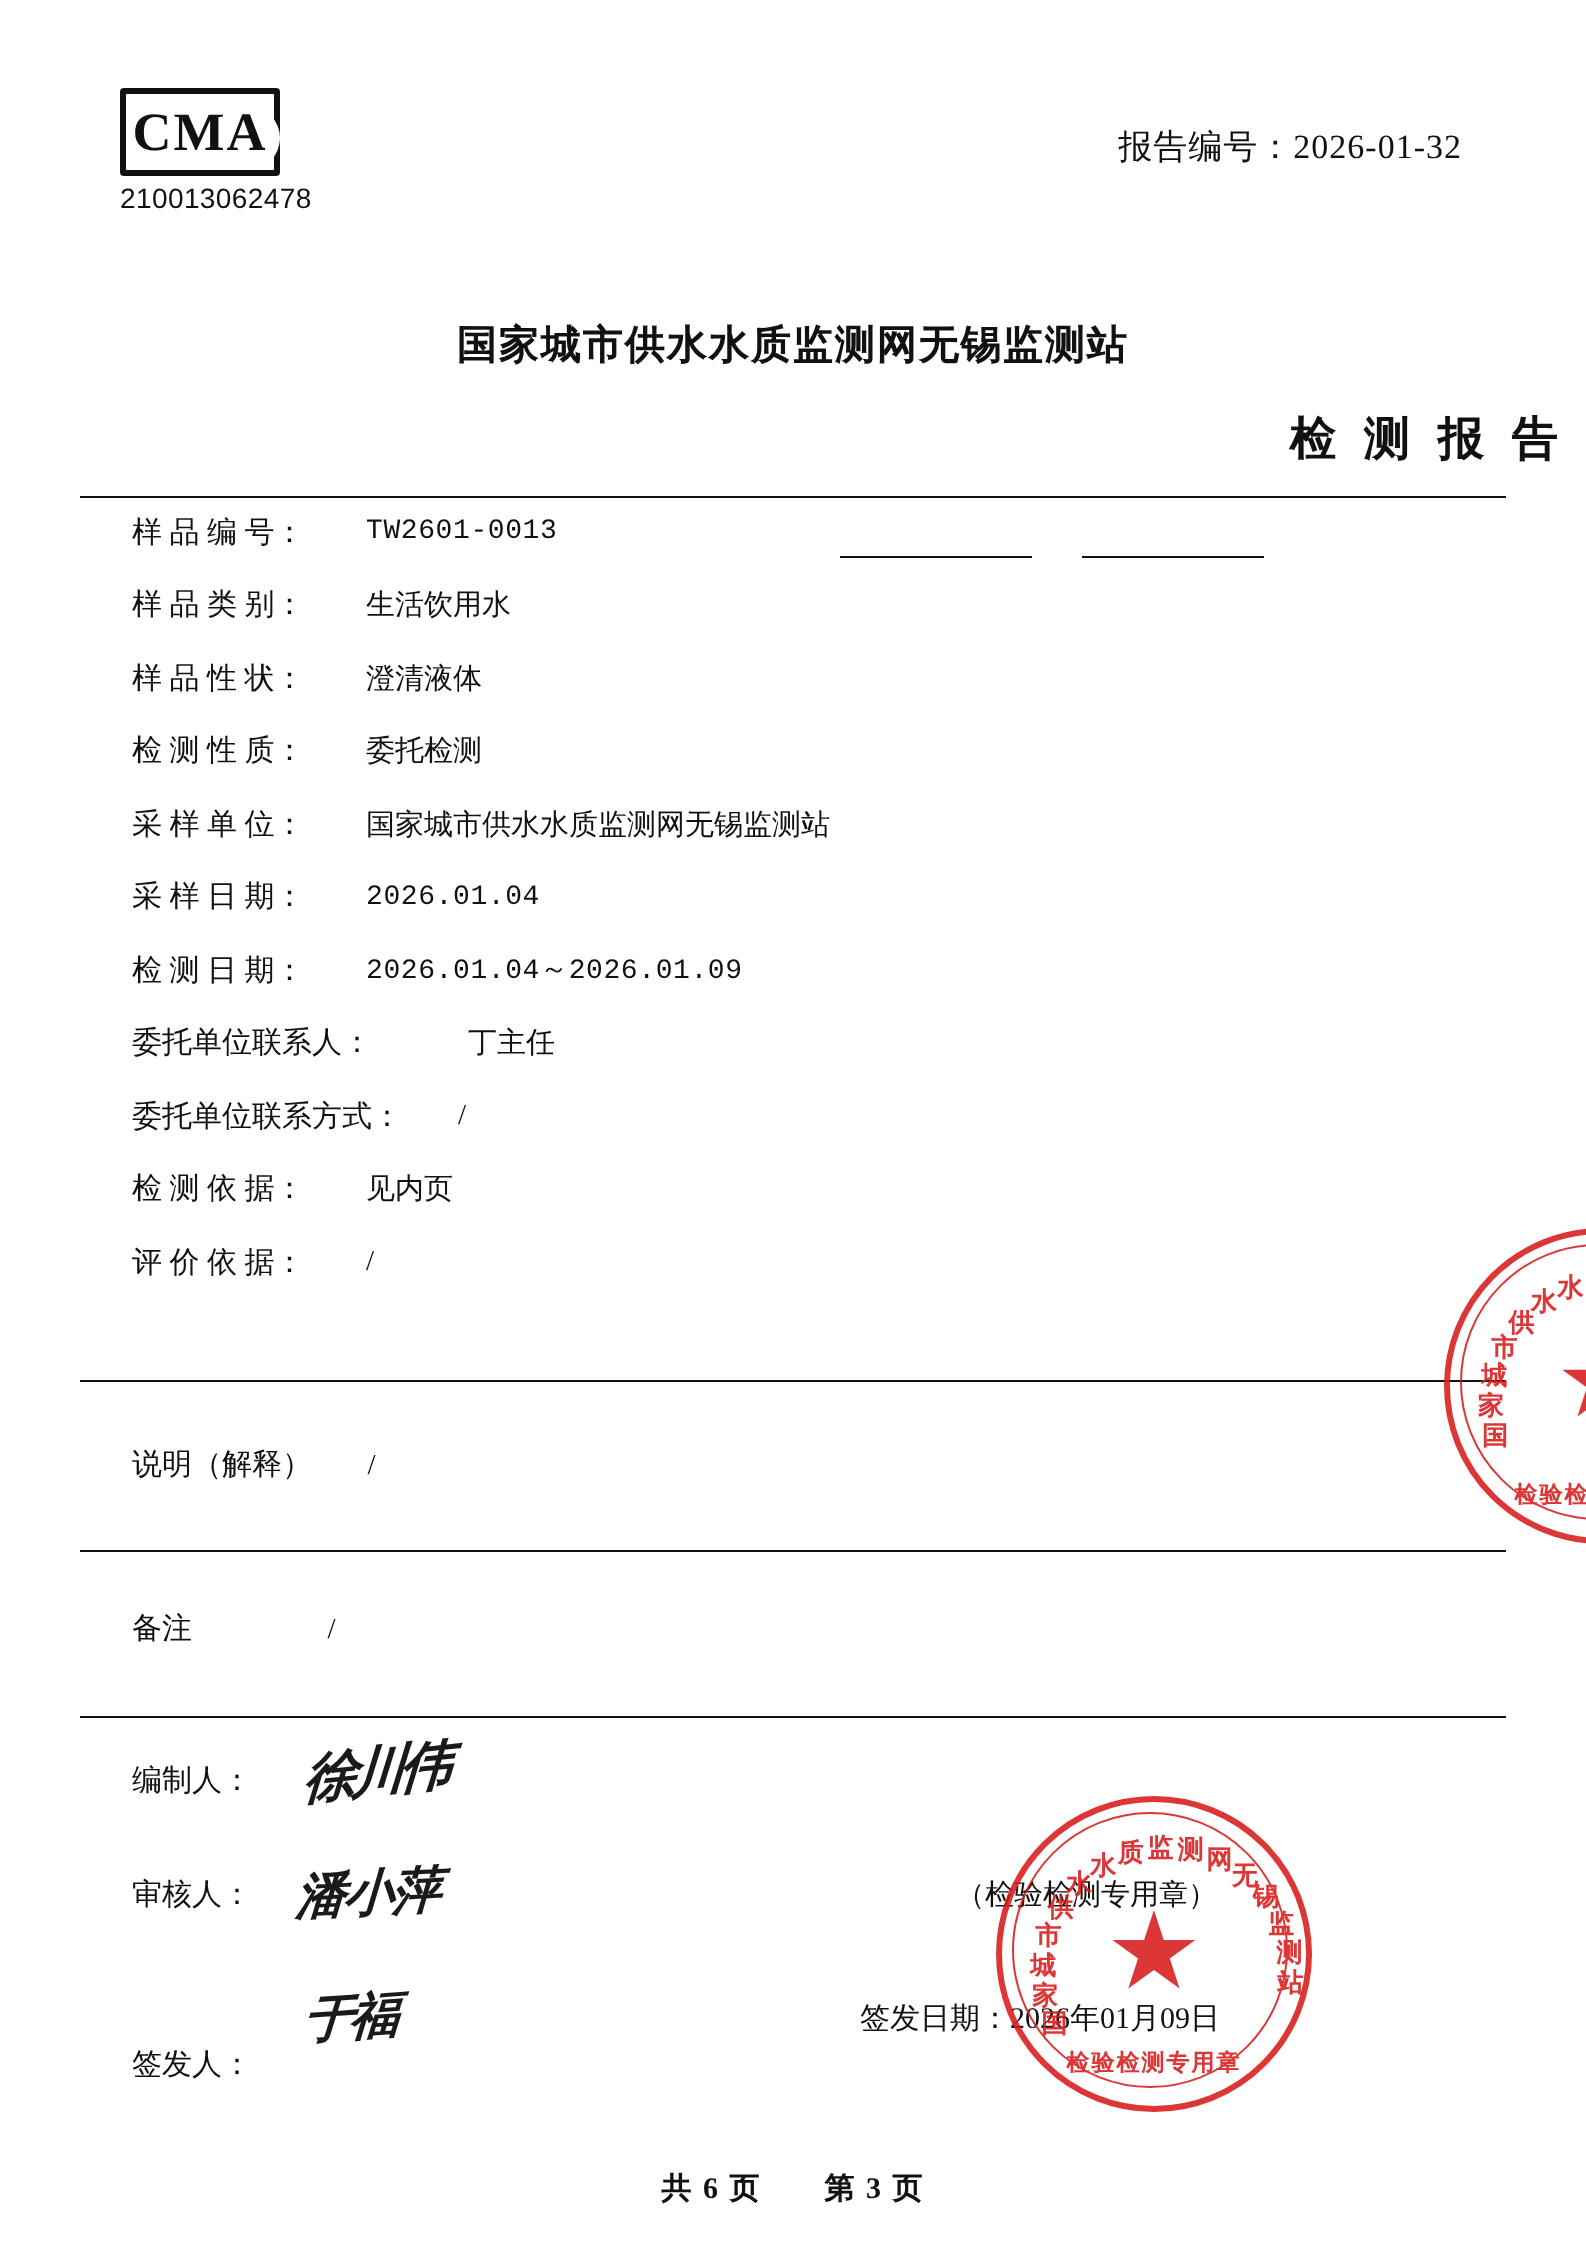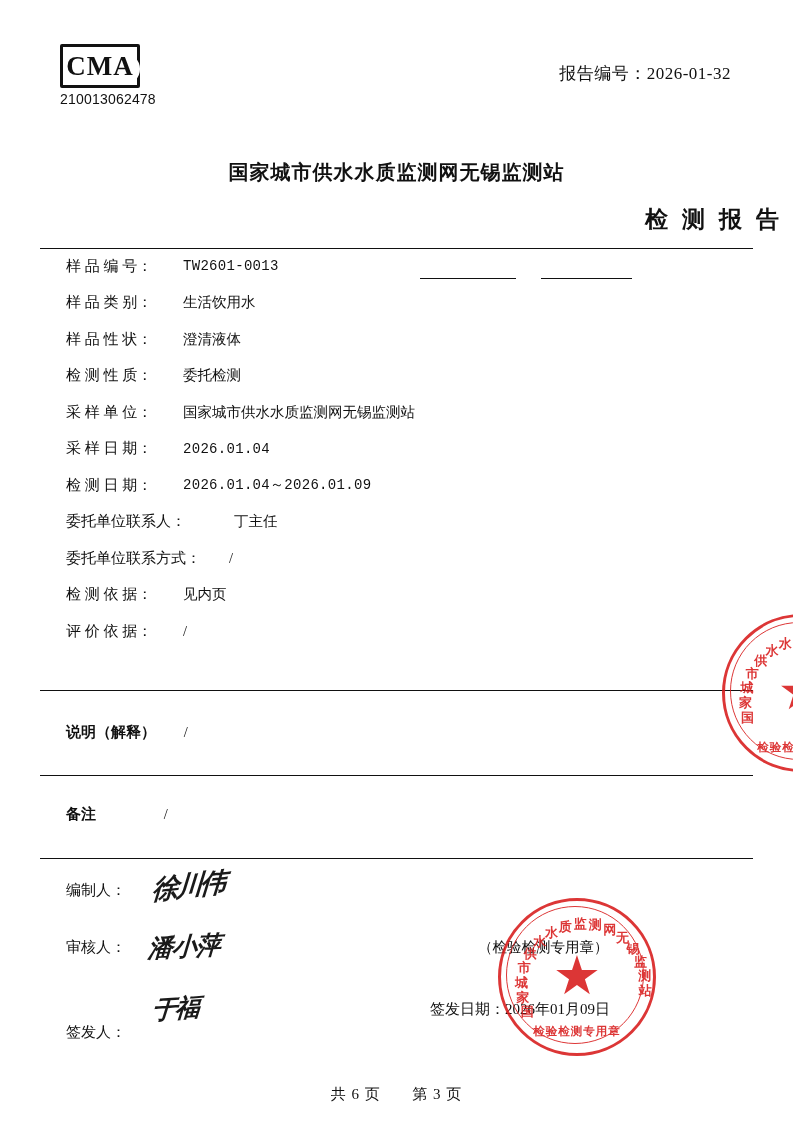--- a/index.html
+++ b/index.html
@@ -172,21 +172,21 @@
     top: 278px;
     width: 91px;
   }
 
   
   .note-block {
     position: absolute;
     left: 66px;
     font-size: 15px;
   }
-  .note-block .nlabel { display: inline-block; font-weight: bold; }
+  .note-block .nlabel { display: inline-block; }
   .note-block .nvalue {
     display: inline-block;
     margin-left: 24px;
     font-size: 14.5px;
   }
   .note-1 { top: 723px; }
   .note-2 { top: 805px; }
   .note-2 .nvalue { margin-left: 64px; }
 
   
@@ -309,20 +309,21 @@
 
   
   .footer {
     position: absolute;
     left: 0;
     top: 1085px;
     width: 793px;
     text-align: center;
     font-size: 15px;
     letter-spacing: 1px;
+    font-weight: bold;
   }
   .footer .gap { display: inline-block; width: 22px; }
 </style>
 </head>
 <body>
 
 <div class="page">
 
   <div class="cma-logo">
     <div class="cma-box"></div>

